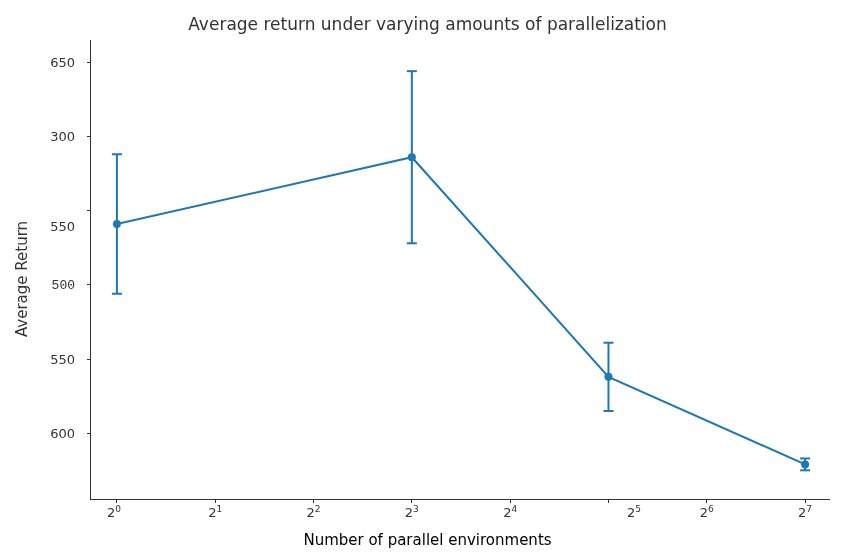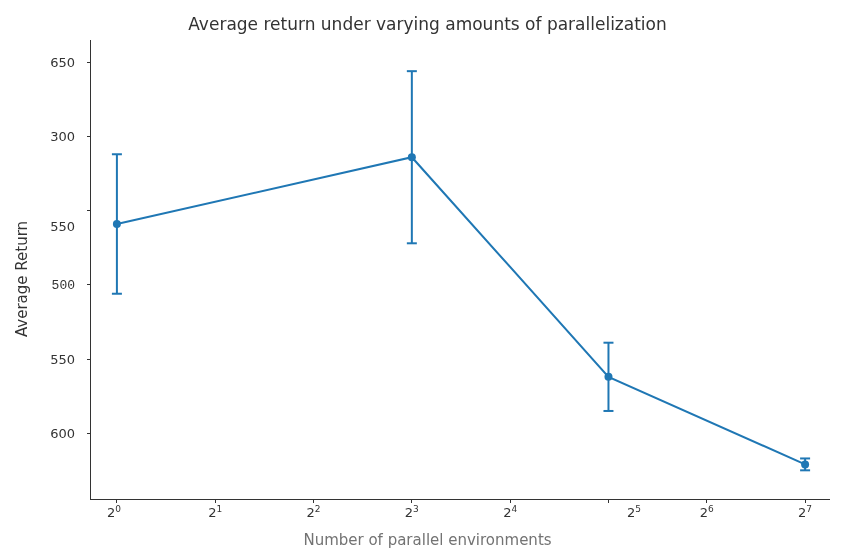--- a/index.html
+++ b/index.html
@@ -34,21 +34,21 @@
     color: #333333;
     white-space: nowrap;
   }
   .xlabel {
     position: absolute;
     bottom: 8px;
     left: 0;
     width: 100%;
     text-align: center;
     font-size: 15px;
-    color: #737373;
+    color: #000000;
   }
   .plot-area {
     position: absolute;
     left: 90px;
     top: 40px;
     width: 740px;
     height: 460px;
     border-left: 1px solid #333333;
     border-bottom: 1px solid #333333;
     box-sizing: border-box;

